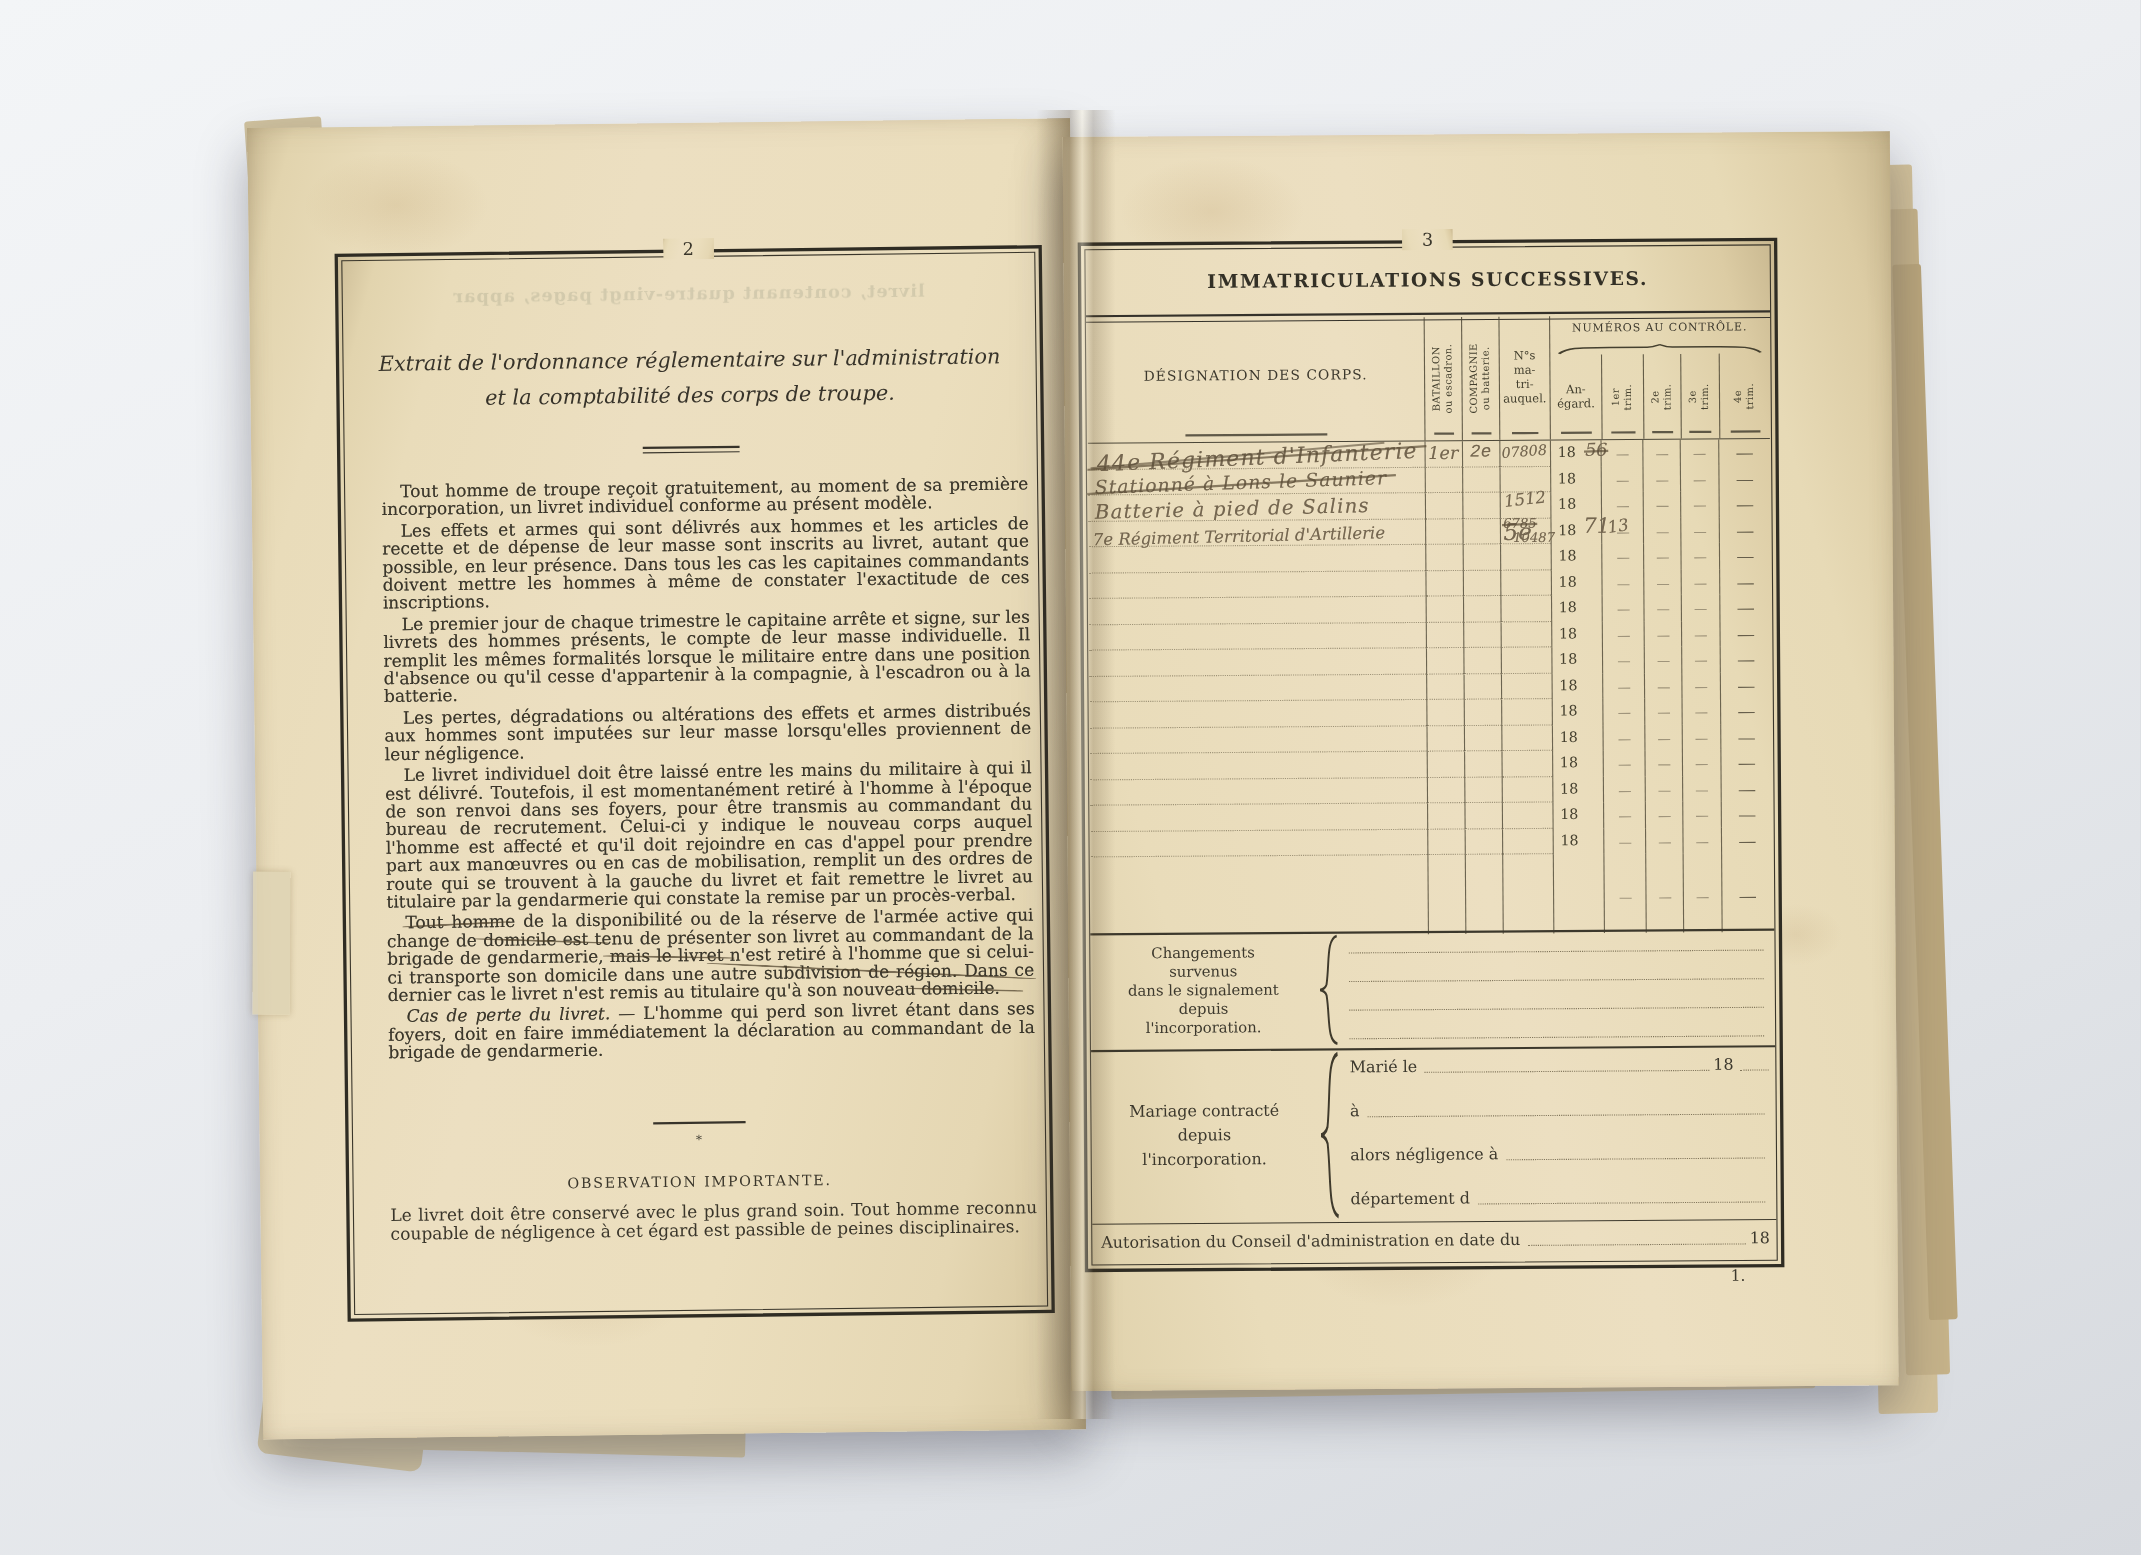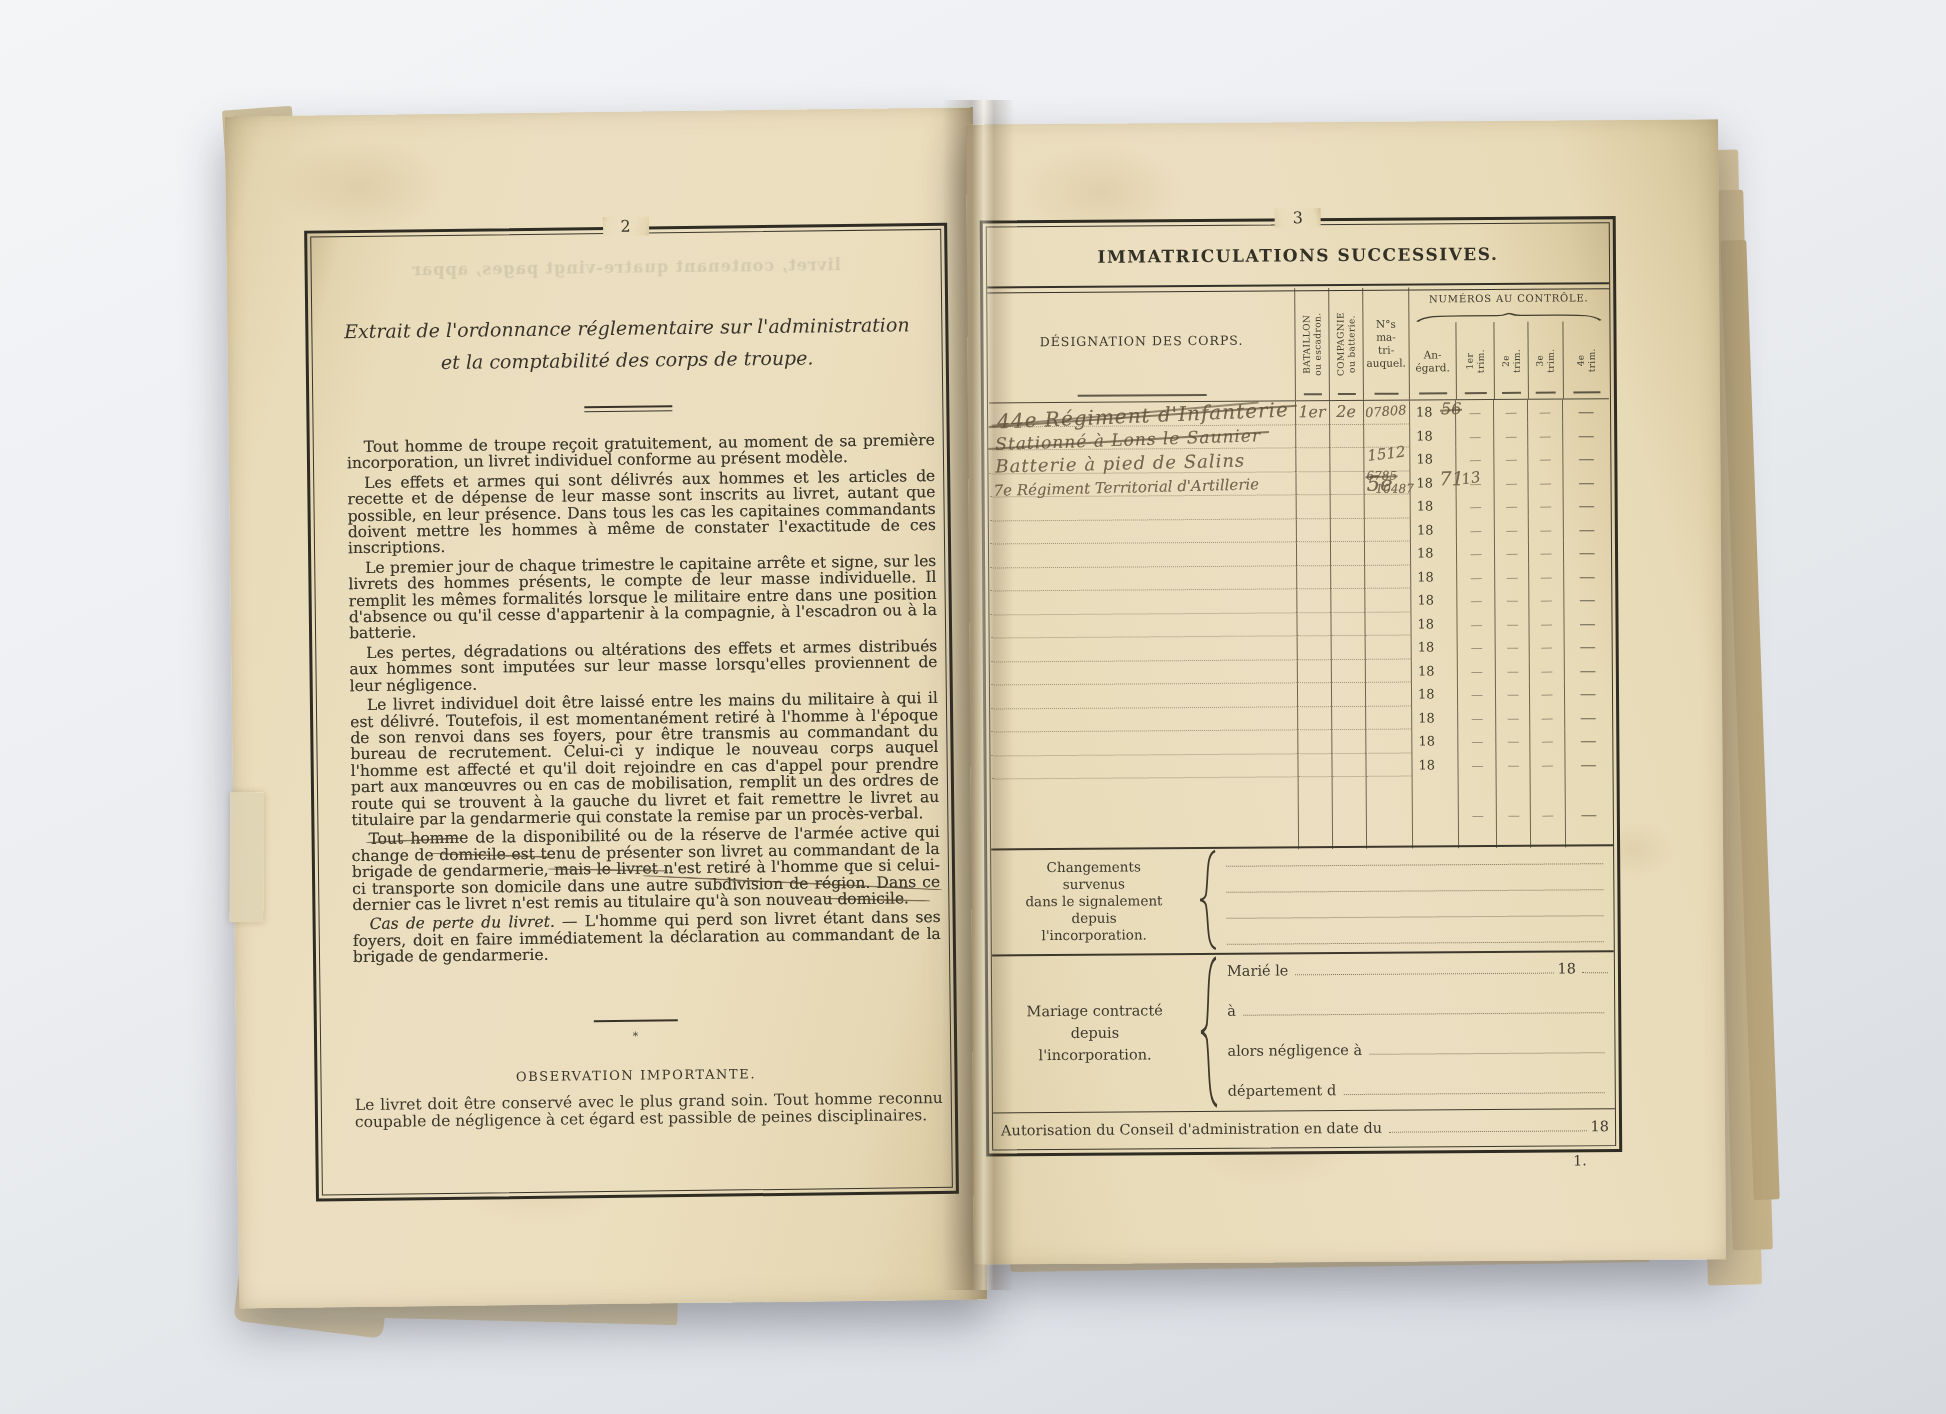--- a/index.html
+++ b/index.html
@@ -115,21 +115,21 @@
   
   .hw{position:absolute;left:0;top:0;right:0;bottom:0;pointer-events:none;}
   .hw span{position:absolute;font-style:italic;color:#746650;white-space:nowrap;
     text-shadow:0 0 .5px rgba(110,95,70,.4);}
   .hw .struck::after{content:"";position:absolute;left:-3%;right:-3%;top:52%;
     border-top:2px solid rgba(92,78,56,.7);transform:rotate(-1.6deg);}
   .hw .struck2::before{content:"";position:absolute;left:-2%;right:10%;top:38%;
     border-top:2px solid rgba(92,78,56,.6);transform:rotate(-2.6deg);}
   .e1d{left:8px;top:114px;font-size:20px;transform:rotate(-2deg);letter-spacing:1px;}
   .e1b{left:306px;top:114px;width:34px;text-align:center;font-size:16px;}
-  .e1c{left:340px;top:114px;width:34px;text-align:center;font-size:16px;}
+  .e1c{left:340px;top:114px;width:34px;text-align:center;font-size:16px;font-family:Liberation Mono, monospace;}
   .e1m{left:376px;top:116px;font-size:13px;transform:rotate(-4deg);}
   .e1a{left:452px;top:112px;font-size:16px;}
   .e2d{left:6px;top:140px;font-size:17px;transform:rotate(-1.5deg);letter-spacing:1px;}
   .e3d{left:6px;top:163px;font-size:18px;transform:rotate(-1deg);letter-spacing:1px;}
   .e3m{left:378px;top:157px;font-size:15px;transform:rotate(-6deg);}
   .e4d{left:4px;top:189px;font-size:15px;transform:rotate(-1deg);}
   .e4c{left:340px;top:184px;width:34px;text-align:right;font-size:21px;padding-left:29px;}
   .e4m1{left:377px;top:181px;font-size:12px;}
   .e4m2{left:374px;top:194px;font-size:12px;margin-left:12px;}
   .e4a{left:450px;top:180px;font-size:19px;}

